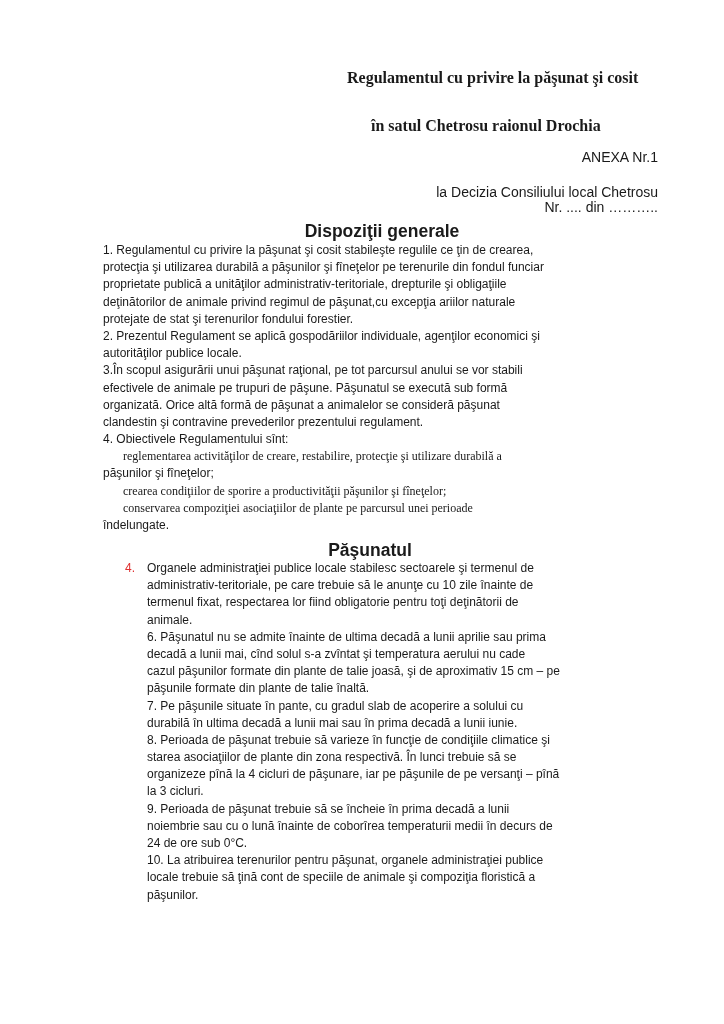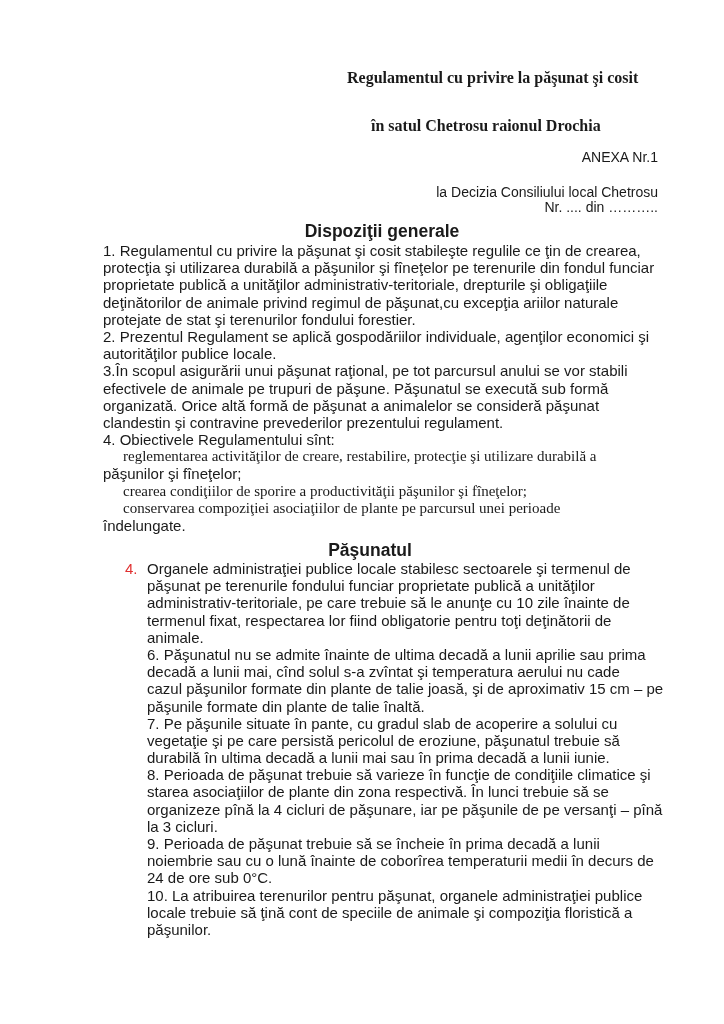--- a/index.html
+++ b/index.html
@@ -8,21 +8,21 @@
   .title { position: absolute; font-family: "Liberation Serif", serif; font-weight: bold; font-size: 16px; white-space: nowrap; color: #1a1a1a; }
   .t1 { left: 347px; top: 69px; }
   .t2 { left: 371px; top: 117px; }
   .right { position: absolute; right: 66px; font-family: "Liberation Sans", sans-serif; font-size: 14px; text-align: center; white-space: nowrap; }
   .r1 { top: 149px; }
   .r2 { top: 184px; }
   .r3 { top: 199px; }
   .h { position: absolute; left: 0; width: 724px; text-align: center; font-family: "Liberation Sans", sans-serif; font-weight: bold; font-size: 17.5px; }
   .h1 { top: 221px; left: 20px; }
   .h2 { top: 540px; left: 8px; }
-  .body { position: absolute; font-family: "Liberation Sans", sans-serif; font-size: 15px; line-height: 17.2px; white-space: nowrap; }
+  .body { position: absolute; font-family: "Liberation Sans", sans-serif; font-size: 12px; line-height: 17.2px; white-space: nowrap; }
   .b1 { left: 103px; top: 242px; }
   .b2 { left: 103px; top: 560px; }
   .line { display: block; height: 17.2px; }
   .ind { padding-left: 20px; font-family: Liberation Serif, serif; }
   .list { position: relative; padding-left: 44px; }
   .num-red { position: absolute; left: 22px; top: 0; color: #e03030; }
 </style>
 </head>
 <body>
 
@@ -55,30 +55,28 @@
     <span class="line ind">conservarea compoziţiei asociaţiilor de plante pe parcursul unei perioade</span>
     <span class="line">îndelungate.</span>
   </div>
 
   <div class="h h2">Păşunatul</div>
 
   <div class="body b2">
     <div class="list">
       <span class="num-red" style="color: rgb(224, 48, 48);">4.</span>
       <span class="line">Organele administraţiei publice locale stabilesc sectoarele şi termenul de</span>
-      <span class="line">păşunat pe terenurile fondului funciar proprietate publică a unităţilor</span>
       <span class="line">administrativ-teritoriale, pe care trebuie să le anunţe cu 10 zile înainte de</span>
       <span class="line">termenul fixat, respectarea lor fiind obligatorie pentru toţi deţinătorii de</span>
       <span class="line">animale.</span>
       <span class="line">6. Păşunatul nu se admite înainte de ultima decadă a lunii aprilie sau prima</span>
       <span class="line">decadă a lunii mai, cînd solul s-a zvîntat şi temperatura aerului nu cade</span>
       <span class="line">cazul păşunilor formate din plante de talie joasă, şi de aproximativ 15 cm – pe</span>
       <span class="line">păşunile formate din plante de talie înaltă.</span>
       <span class="line">7. Pe păşunile situate în pante, cu gradul slab de acoperire a solului cu</span>
-      <span class="line">vegetaţie şi pe care persistă pericolul de eroziune, păşunatul trebuie să</span>
       <span class="line">durabilă în ultima decadă a lunii mai sau în prima decadă a lunii iunie.</span>
       <span class="line">8. Perioada de păşunat  trebuie să varieze în funcţie de condiţiile climatice şi</span>
       <span class="line">starea asociaţiilor de plante din zona respectivă. În lunci trebuie să se</span>
       <span class="line">organizeze pînă la 4 cicluri de păşunare, iar pe păşunile de pe versanţi – pînă</span>
       <span class="line">la   3 cicluri.</span>
       <span class="line">9. Perioada de păşunat trebuie să se  încheie în prima decadă a lunii</span>
       <span class="line">noiembrie sau  cu o lună înainte de coborîrea temperaturii medii în decurs de</span>
       <span class="line">24 de ore sub 0°C.</span>
       <span class="line">10. La atribuirea terenurilor pentru păşunat, organele administraţiei publice</span>
       <span class="line">locale trebuie să ţină cont de speciile de animale şi compoziţia floristică a</span>

